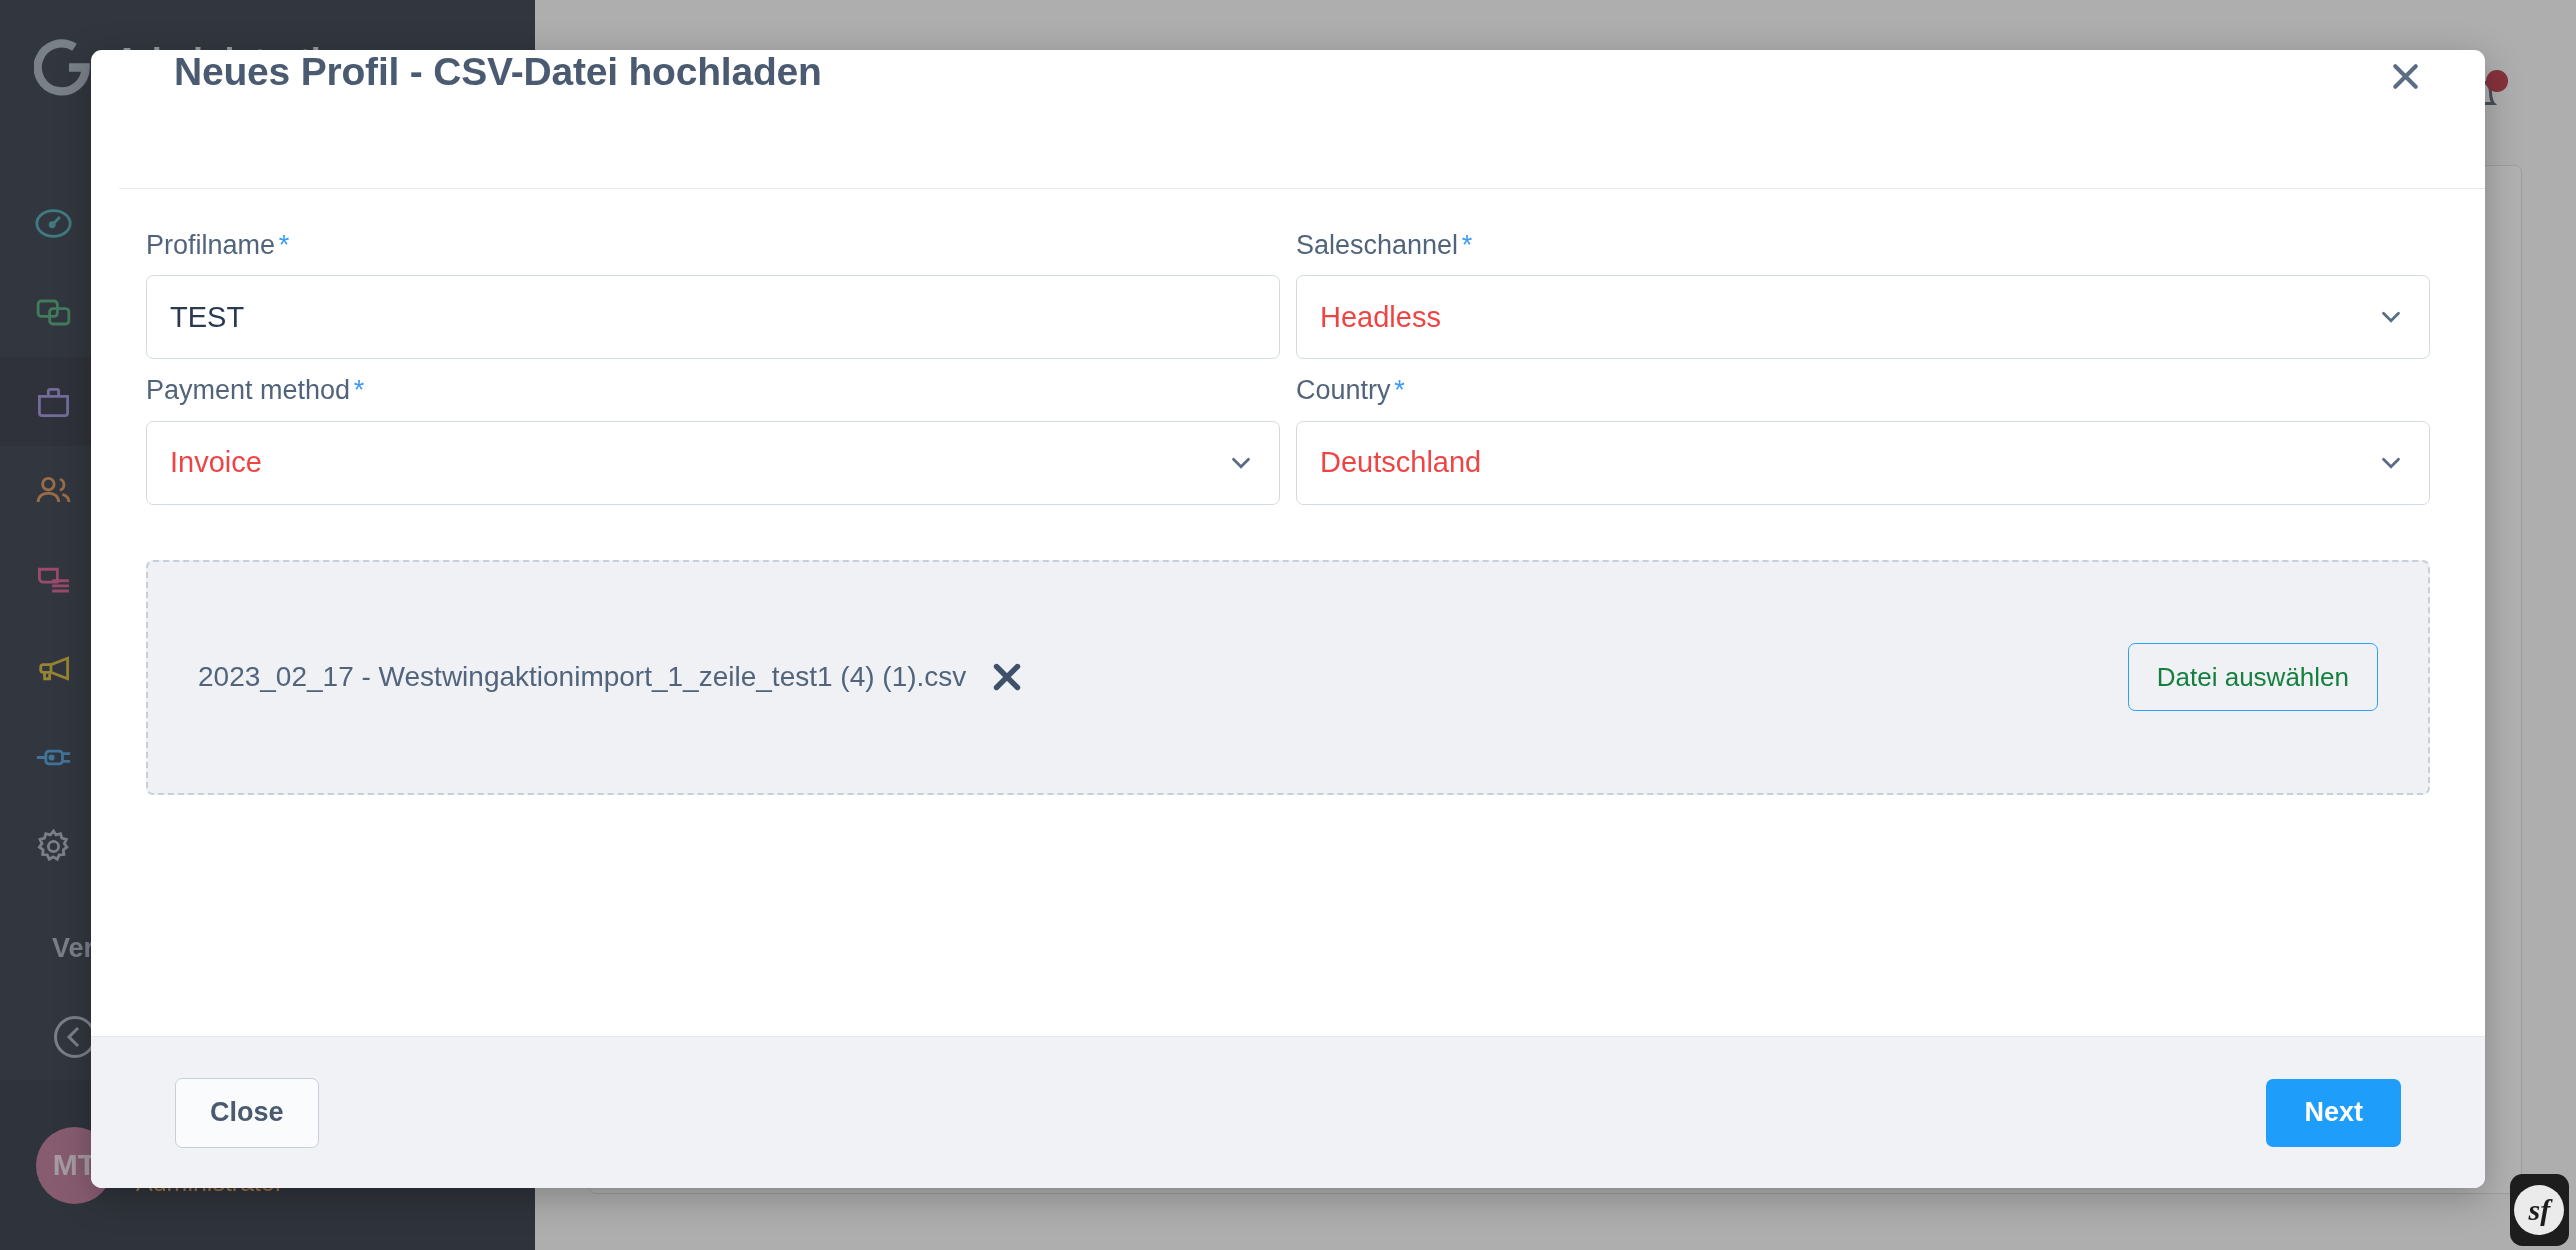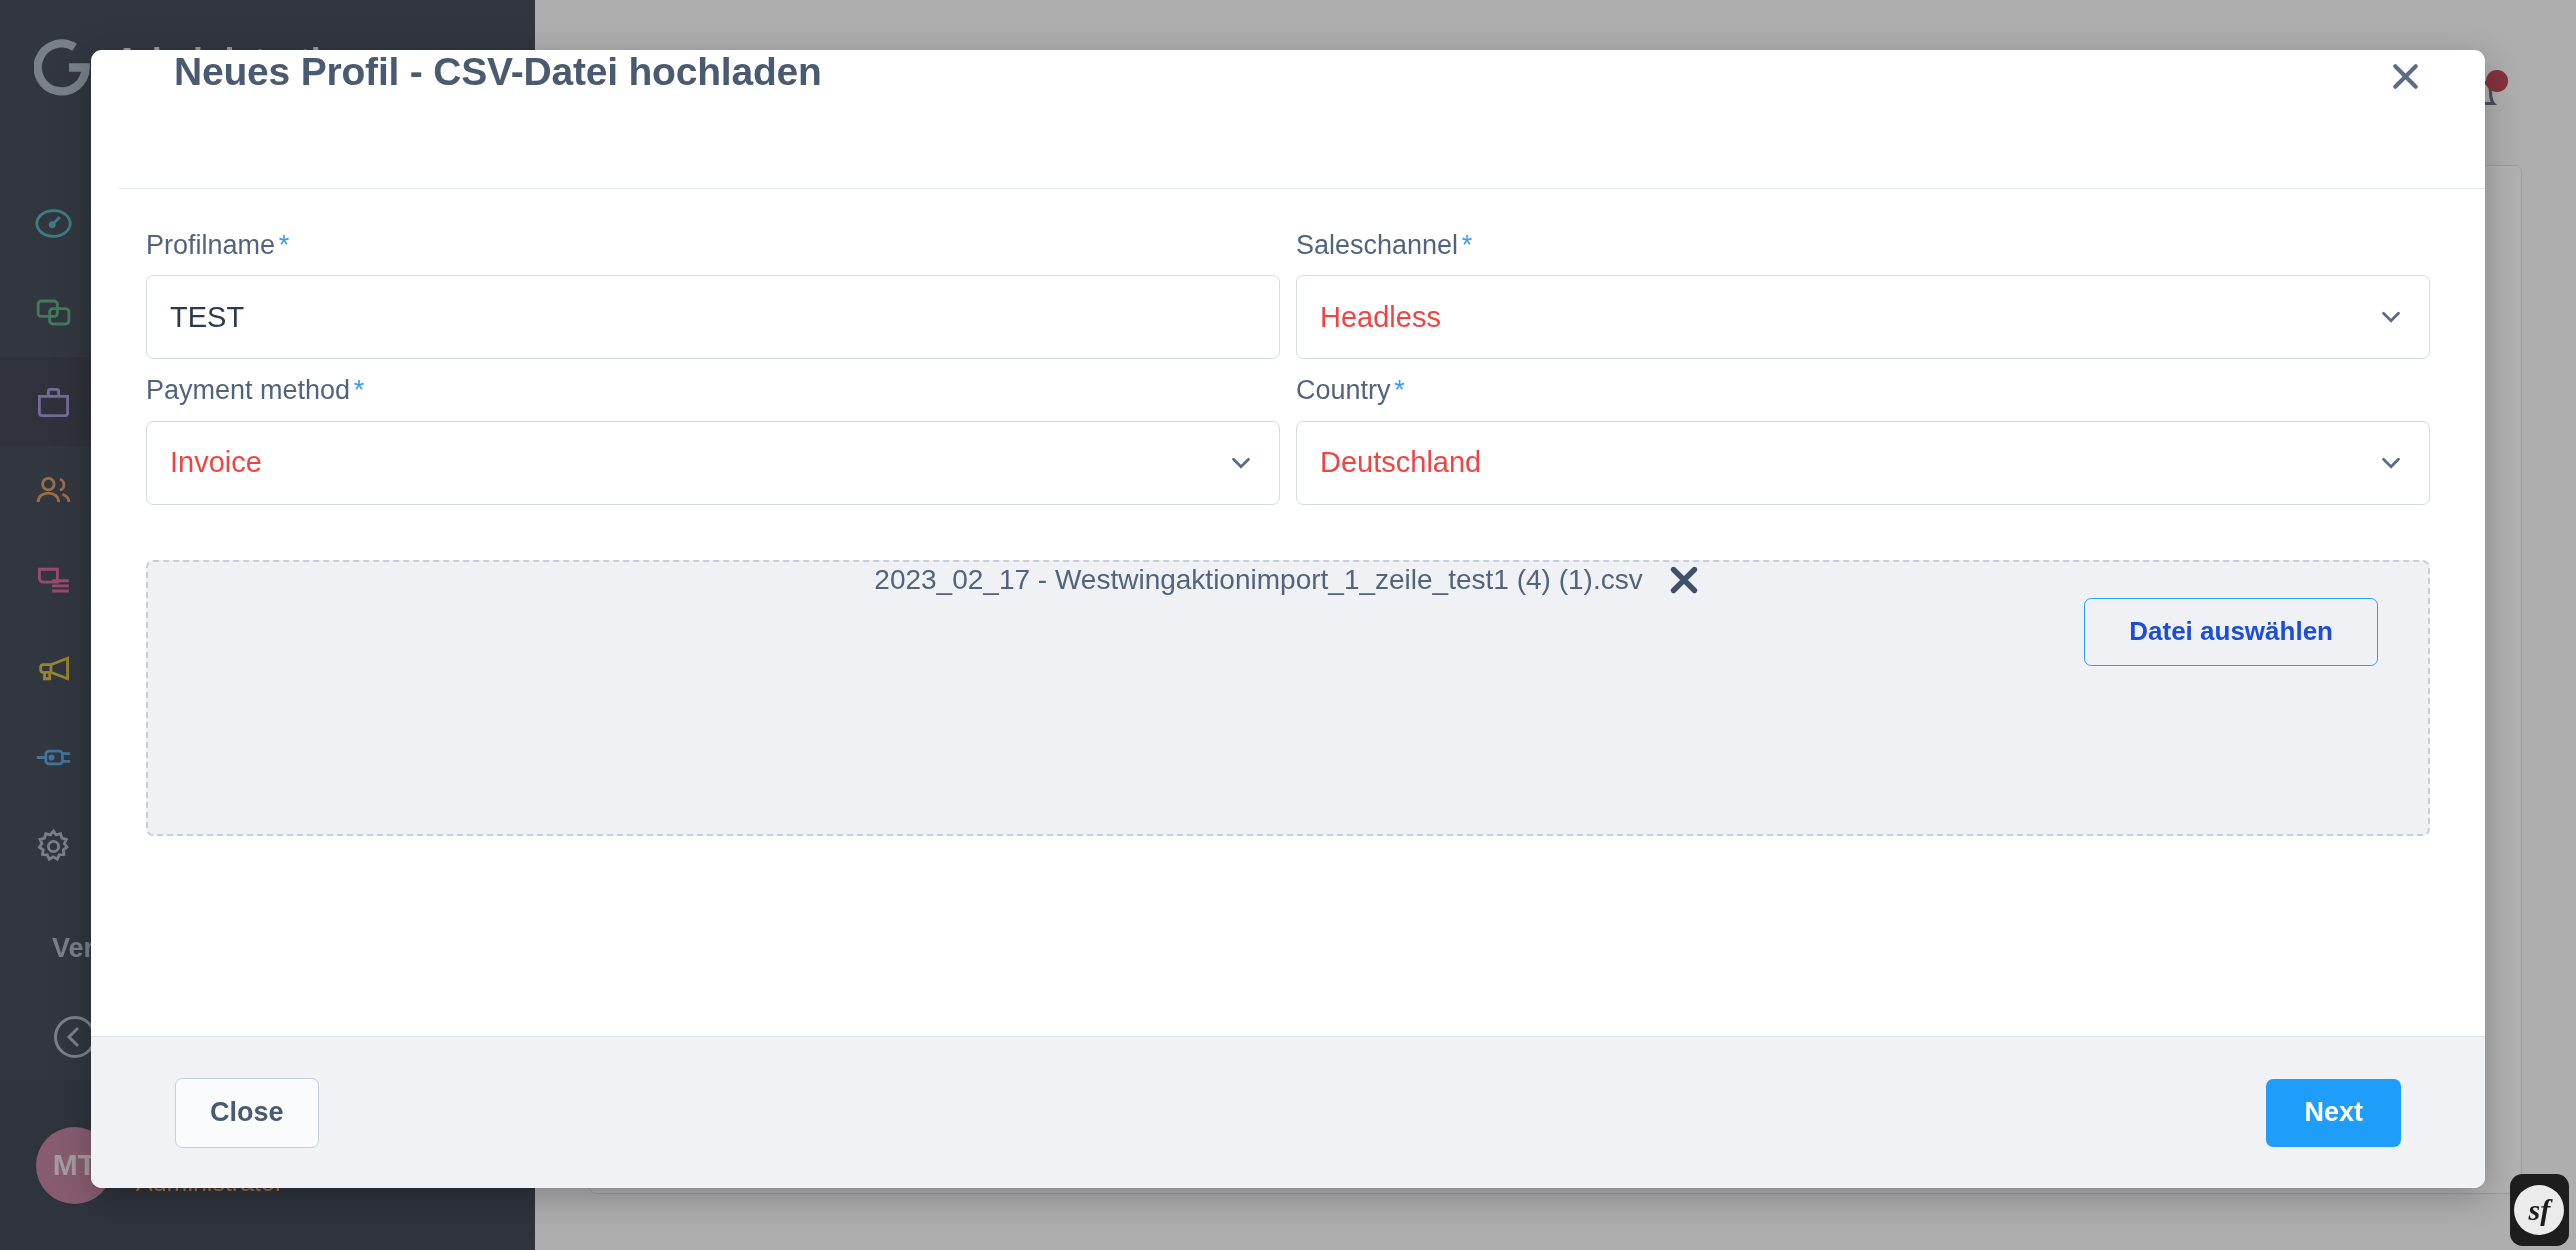--- a/index.html
+++ b/index.html
@@ -165,37 +165,36 @@
     position: relative;
   }
   .field-box.select { color: #ef4444; cursor: pointer; }
   .chev {
     margin-left: auto; width: 30px; height: 30px;
     flex: 0 0 30px;
   }
 
   .dropzone {
     margin-top: 55px;
-    height: 276px;
+    height: 235px;
     border: 2.7px dashed #c7cfdb;
     border-radius: 7.2px;
     background: #eff1f5;
     display: flex; align-items: center;
     padding: 0 50px 0 50px;
-    flex-direction: column;
   }
   .file-row { display: flex; align-items: center; gap: 23px; }
   .file-name { font-size: 28px; color: #52647c; }
   .file-remove { width: 36px; height: 36px; cursor: pointer; }
   .choose-btn {
     margin-left: auto;
-    height: 68px; padding: 0 44px;
+    height: 68px; padding: 0 28px;
     border: 1.8px solid #28a0f5; border-radius: 7.2px;
-    background: transparent; color: #1d4ed8;
-    font-size: 26px; font-weight: 700;
+    background: transparent; color: #15803d;
+    font-size: 26px; font-weight: 400;
     font-family: "Liberation Sans", sans-serif;
     cursor: pointer;
     display: flex; align-items: center;
   }
 
   .modal-footer {
     height: 152px; flex: 0 0 152px;
     background: #f0f2f6;
     border-top: 1.8px solid #e3e7ee;
     display: flex; align-items: center;

